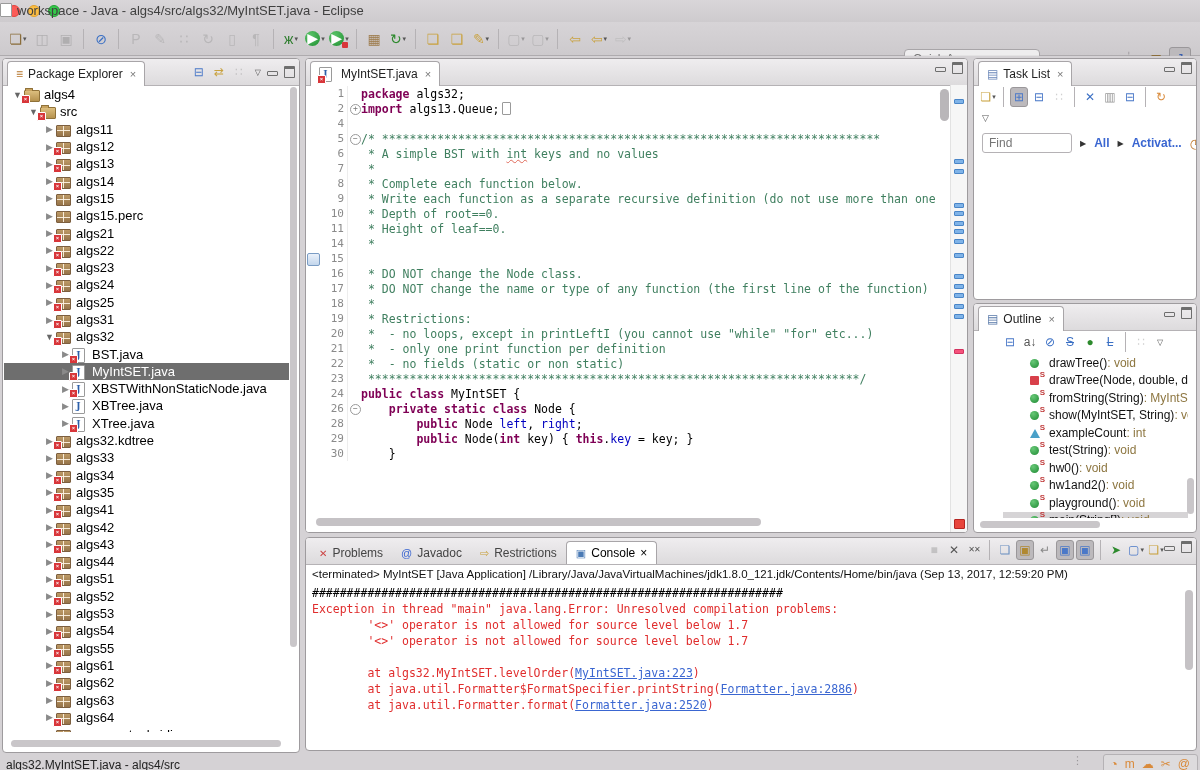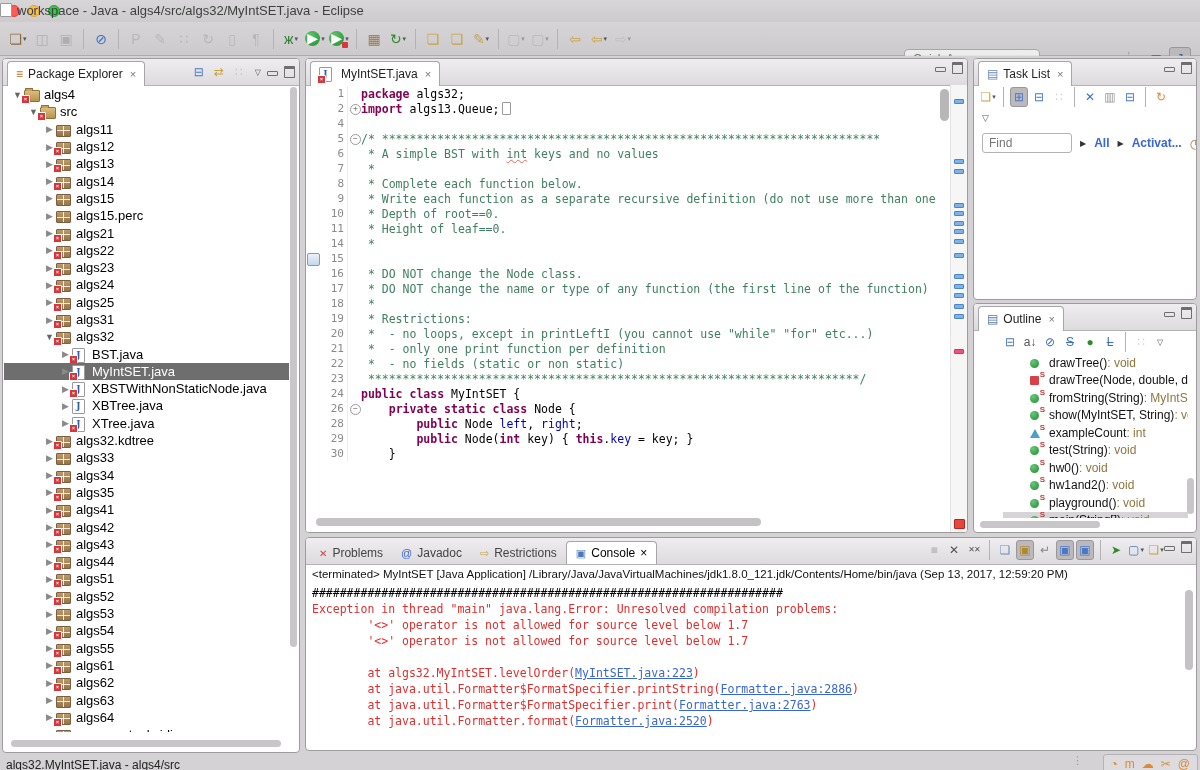--- a/index.html
+++ b/index.html
@@ -897,21 +897,20 @@
     </div>
     <div class="con-head">&lt;terminated&gt; MyIntSET [Java Application] /Library/Java/JavaVirtualMachines/jdk1.8.0_121.jdk/Contents/Home/bin/java (Sep 13, 2017, 12:59:20 PM)</div>
     <div class="con-body" id="con-body">
         <div class="conline"><span class="s-b">####################################################################</span></div>
         <div class="conline"><span class="s-e">Exception in thread "main" java.lang.Error: Unresolved compilation problems: </span></div>
         <div class="conline"><span class="s-e">        '&lt;&gt;' operator is not allowed for source level below 1.7</span></div>
         <div class="conline"><span class="s-e">        '&lt;&gt;' operator is not allowed for source level below 1.7</span></div>
         <div class="conline">&nbsp;</div>
         <div class="conline"><span class="s-e">        at algs32.MyIntSET.levelOrder(</span><span class="s-l">MyIntSET.java:223</span><span class="s-e">)</span></div>
         <div class="conline"><span class="s-e">        at java.util.Formatter$FormatSpecifier.printString(</span><span class="s-l">Formatter.java:2886</span><span class="s-e">)</span></div>
-        <div class="conline"><span class="s-e">        at java.util.Formatter$FormatSpecifier.print(</span><span class="s-l">Formatter.java:2763</span><span class="s-e">)</span></div>
         <div class="conline"><span class="s-e">        at java.util.Formatter.format(</span><span class="s-l">Formatter.java:2520</span><span class="s-e">)</span></div>
       </div>
     <div class="con-vscroll"></div>
   </section>
 
   <div class="statustext">algs32.MyIntSET.java - algs4/src</div>
   <div class="trayhandle">⋮</div>
   <div class="tray" id="tray">
       <span class="g">◔</span>
       <span class="g">m</span>

